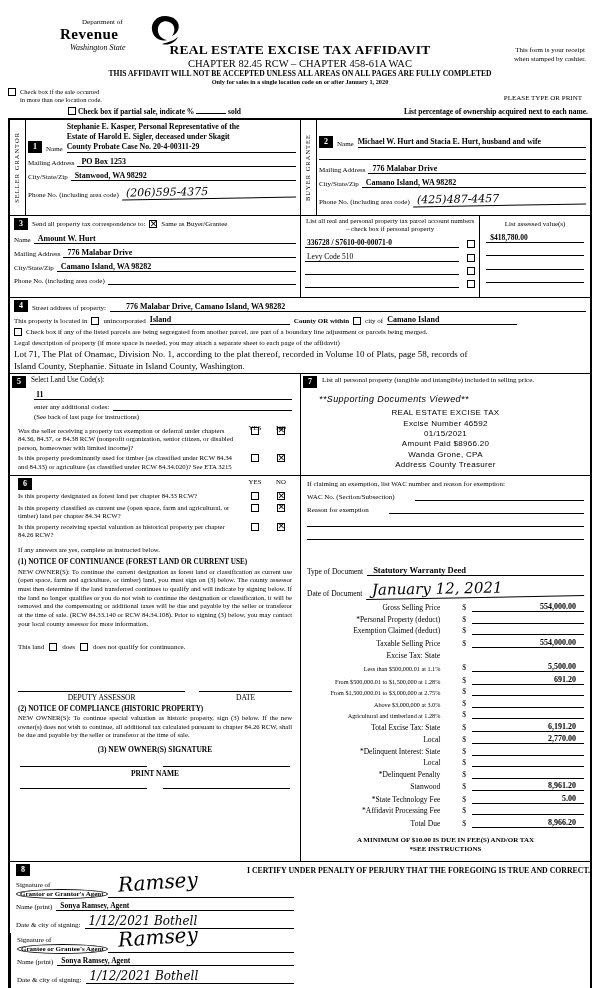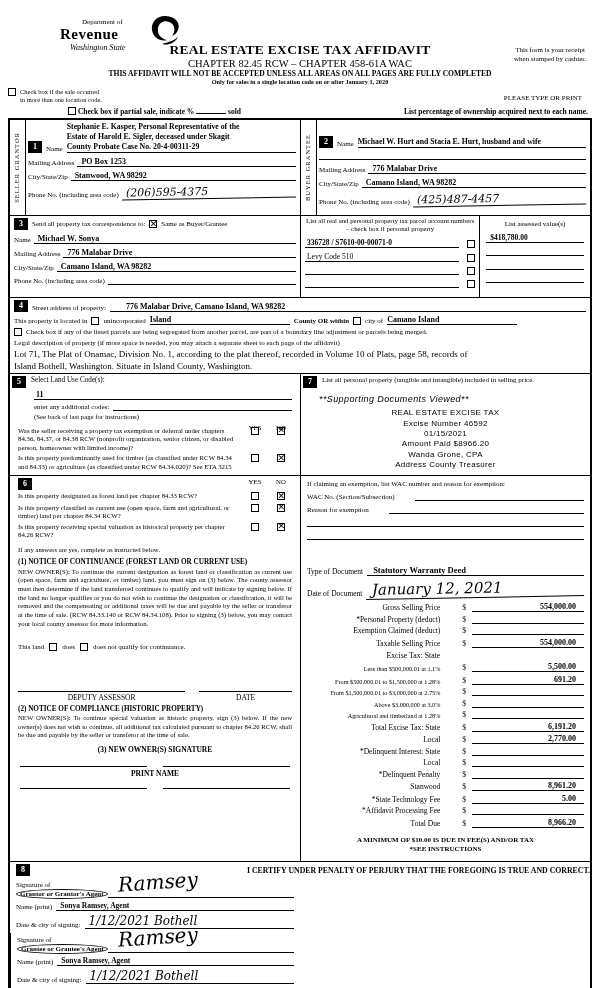--- a/index.html
+++ b/index.html
@@ -250,21 +250,21 @@
       <div class="half s3">
         <div class="pcontent">
           <div class="s3-head">
             <span class="sn">3</span>
             <span>Send all property tax correspondence to:</span>
             <span class="cb x"></span>
             <span>Same as Buyer/Grantee</span>
           </div>
           <div class="fline">
             <span class="lbl">Name</span>
-            <span class="val">Michael W. Sonya</span>
+            <span class="val">Amount W. Hurt</span>
           </div>
           <div class="fline">
             <span class="lbl">Mailing Address</span>
             <span class="val">776 Malabar Drive</span>
           </div>
           <div class="fline">
             <span class="lbl">City/State/Zip</span>
             <span class="val">Camano Island, WA 98282</span>
           </div>
           <div class="fline">
@@ -323,21 +323,21 @@
       </div>
       <div class="s4line2">
         <span class="cb"></span>
         <span>Check box if any of the listed parcels are being segregated from another parcel, are part of a boundary line adjustment or parcels being merged.</span>
       </div>
       <div class="s4line2">
         <span>Legal description of property (if more space is needed, you may attach a separate sheet to each page of the affidavit)</span>
       </div>
       <div class="legal">
         <span>Lot 71, The Plat of Onamac, Division No. 1, according to the plat thereof, recorded in Volume 10 of Plats, page 58, records of</span><br>
-        <span>Island Bothell, Washington. Situate in Island County, Washington.</span>
+        <span>Island County, Stephanie. Situate in Island County, Washington.</span>
       </div>
     </div>
 
     <div class="row r4" style="border-bottom:1px solid #000;">
 
       <div class="half">
         <div class="s5">
           <div class="sechead">
             <span class="sn">5</span>
             <span style="font-size:7.2px;">Select Land Use Code(s):</span>

